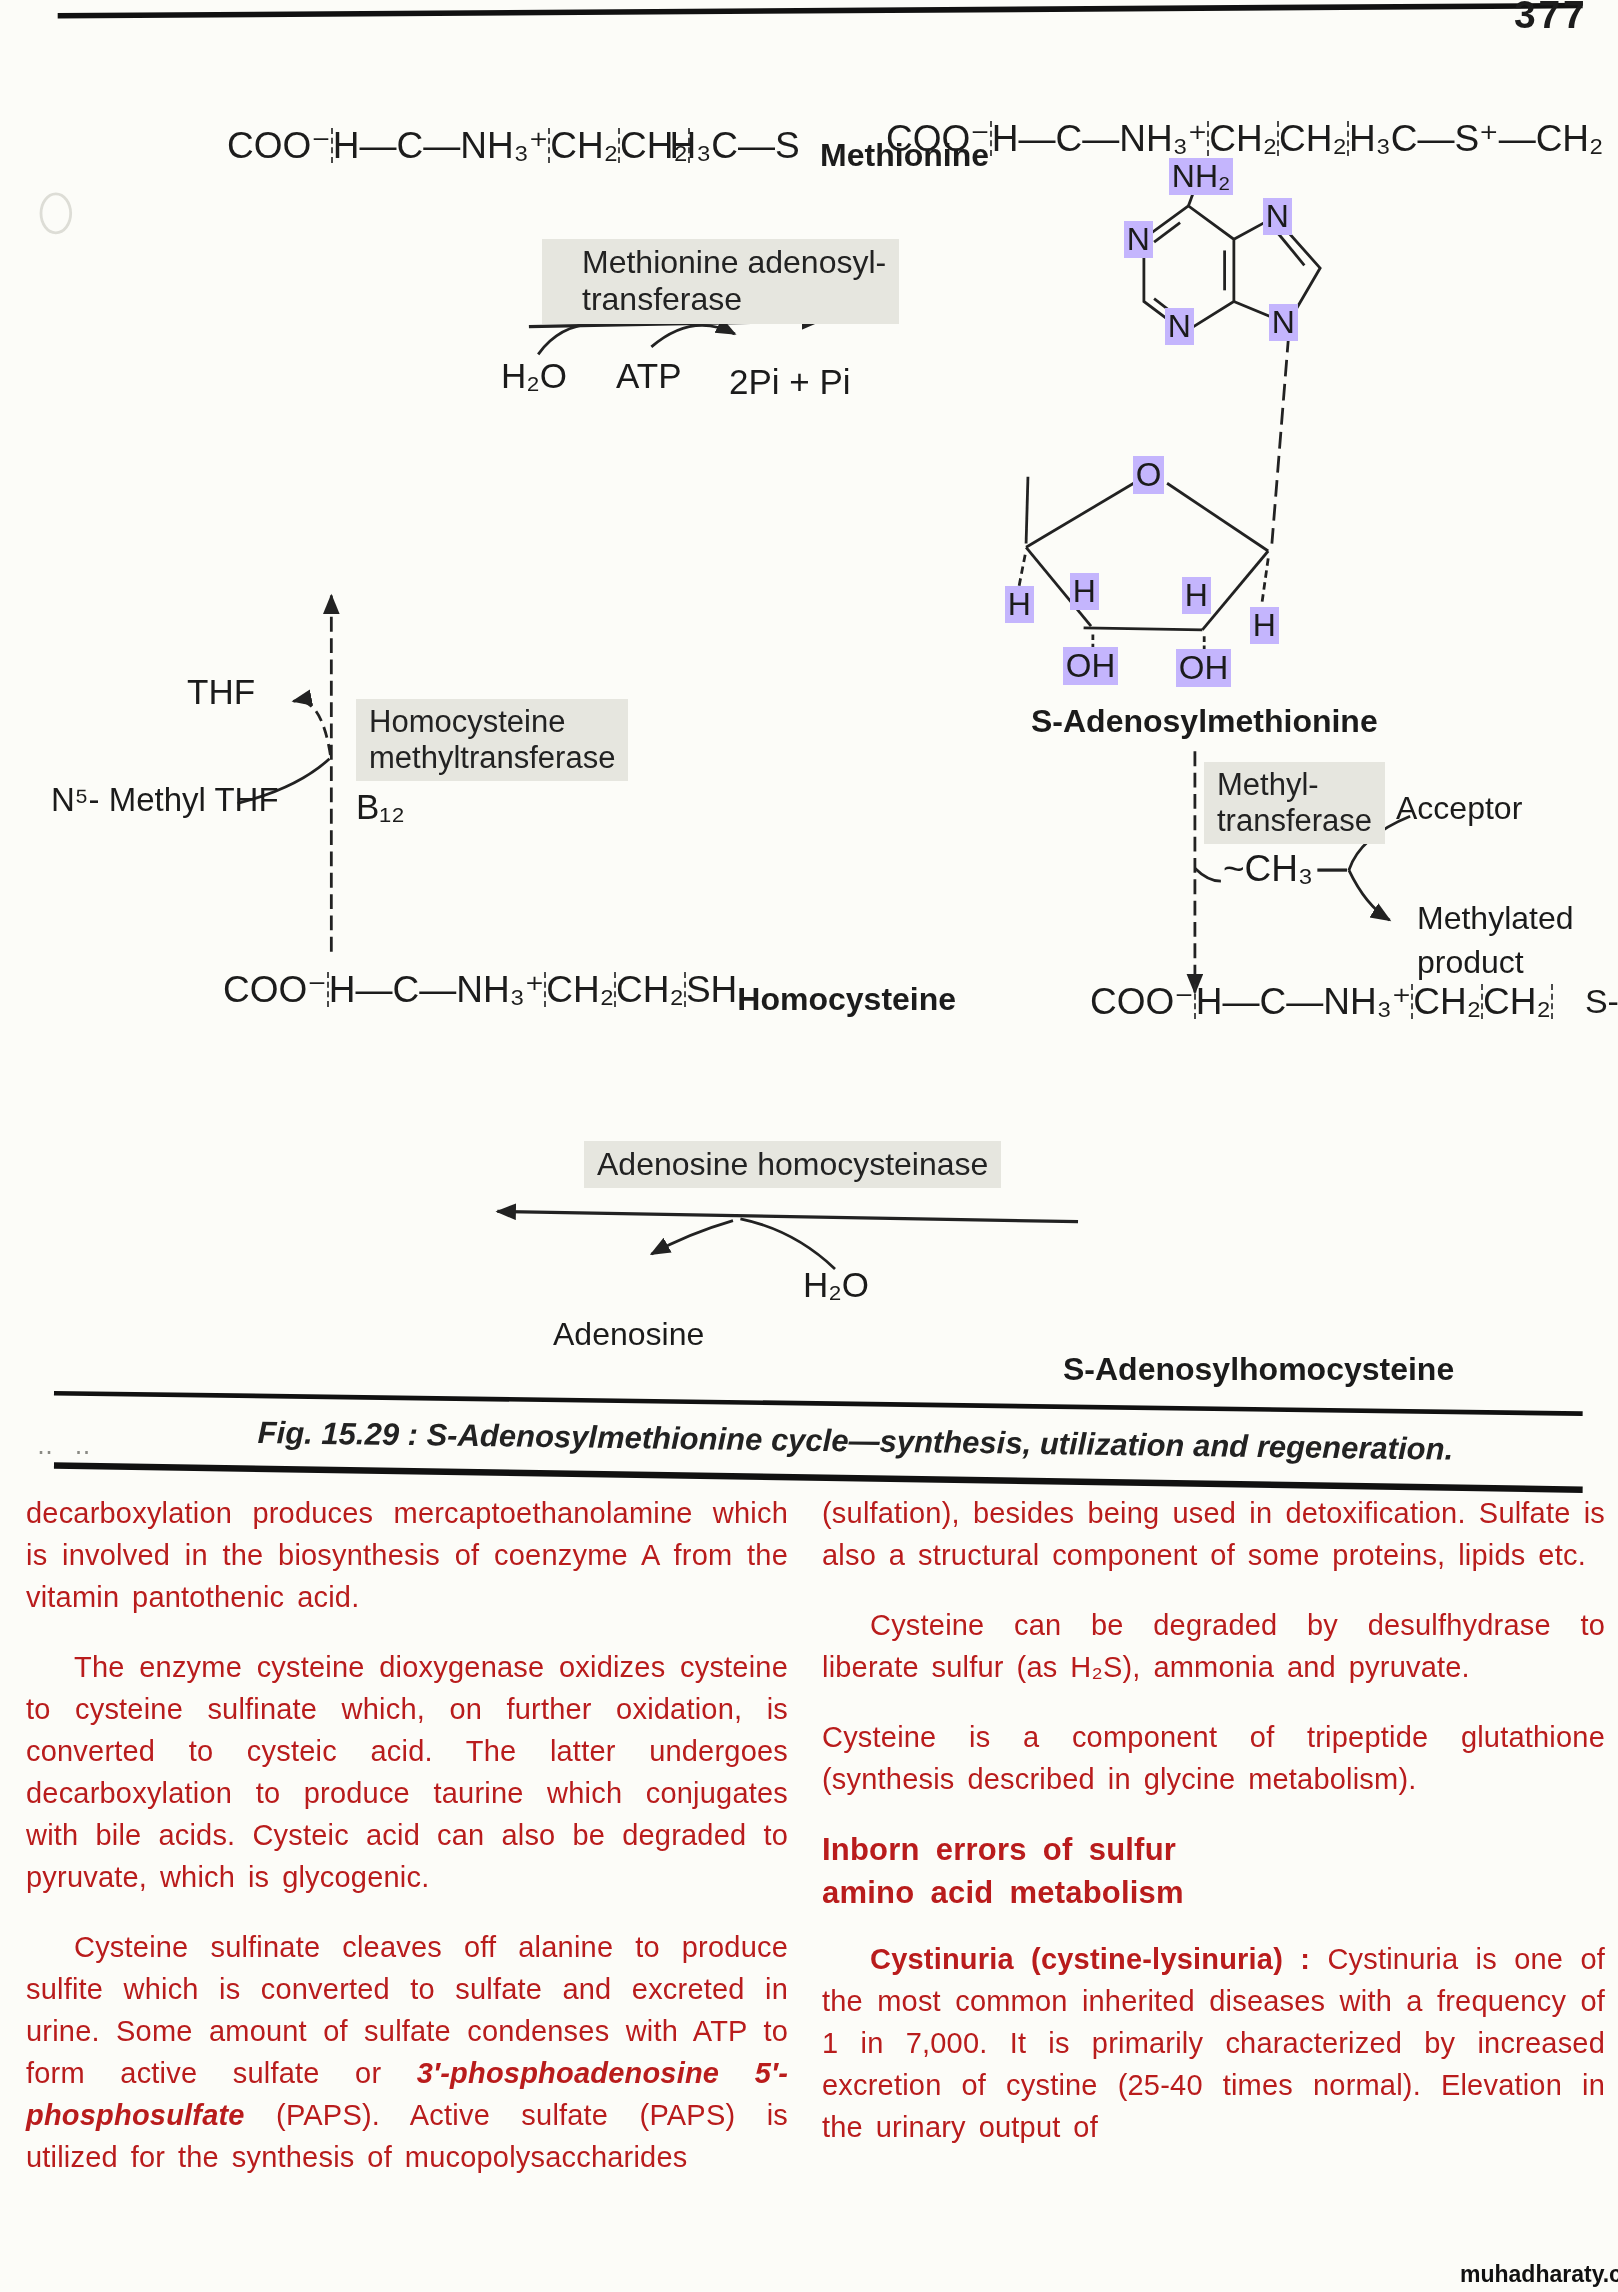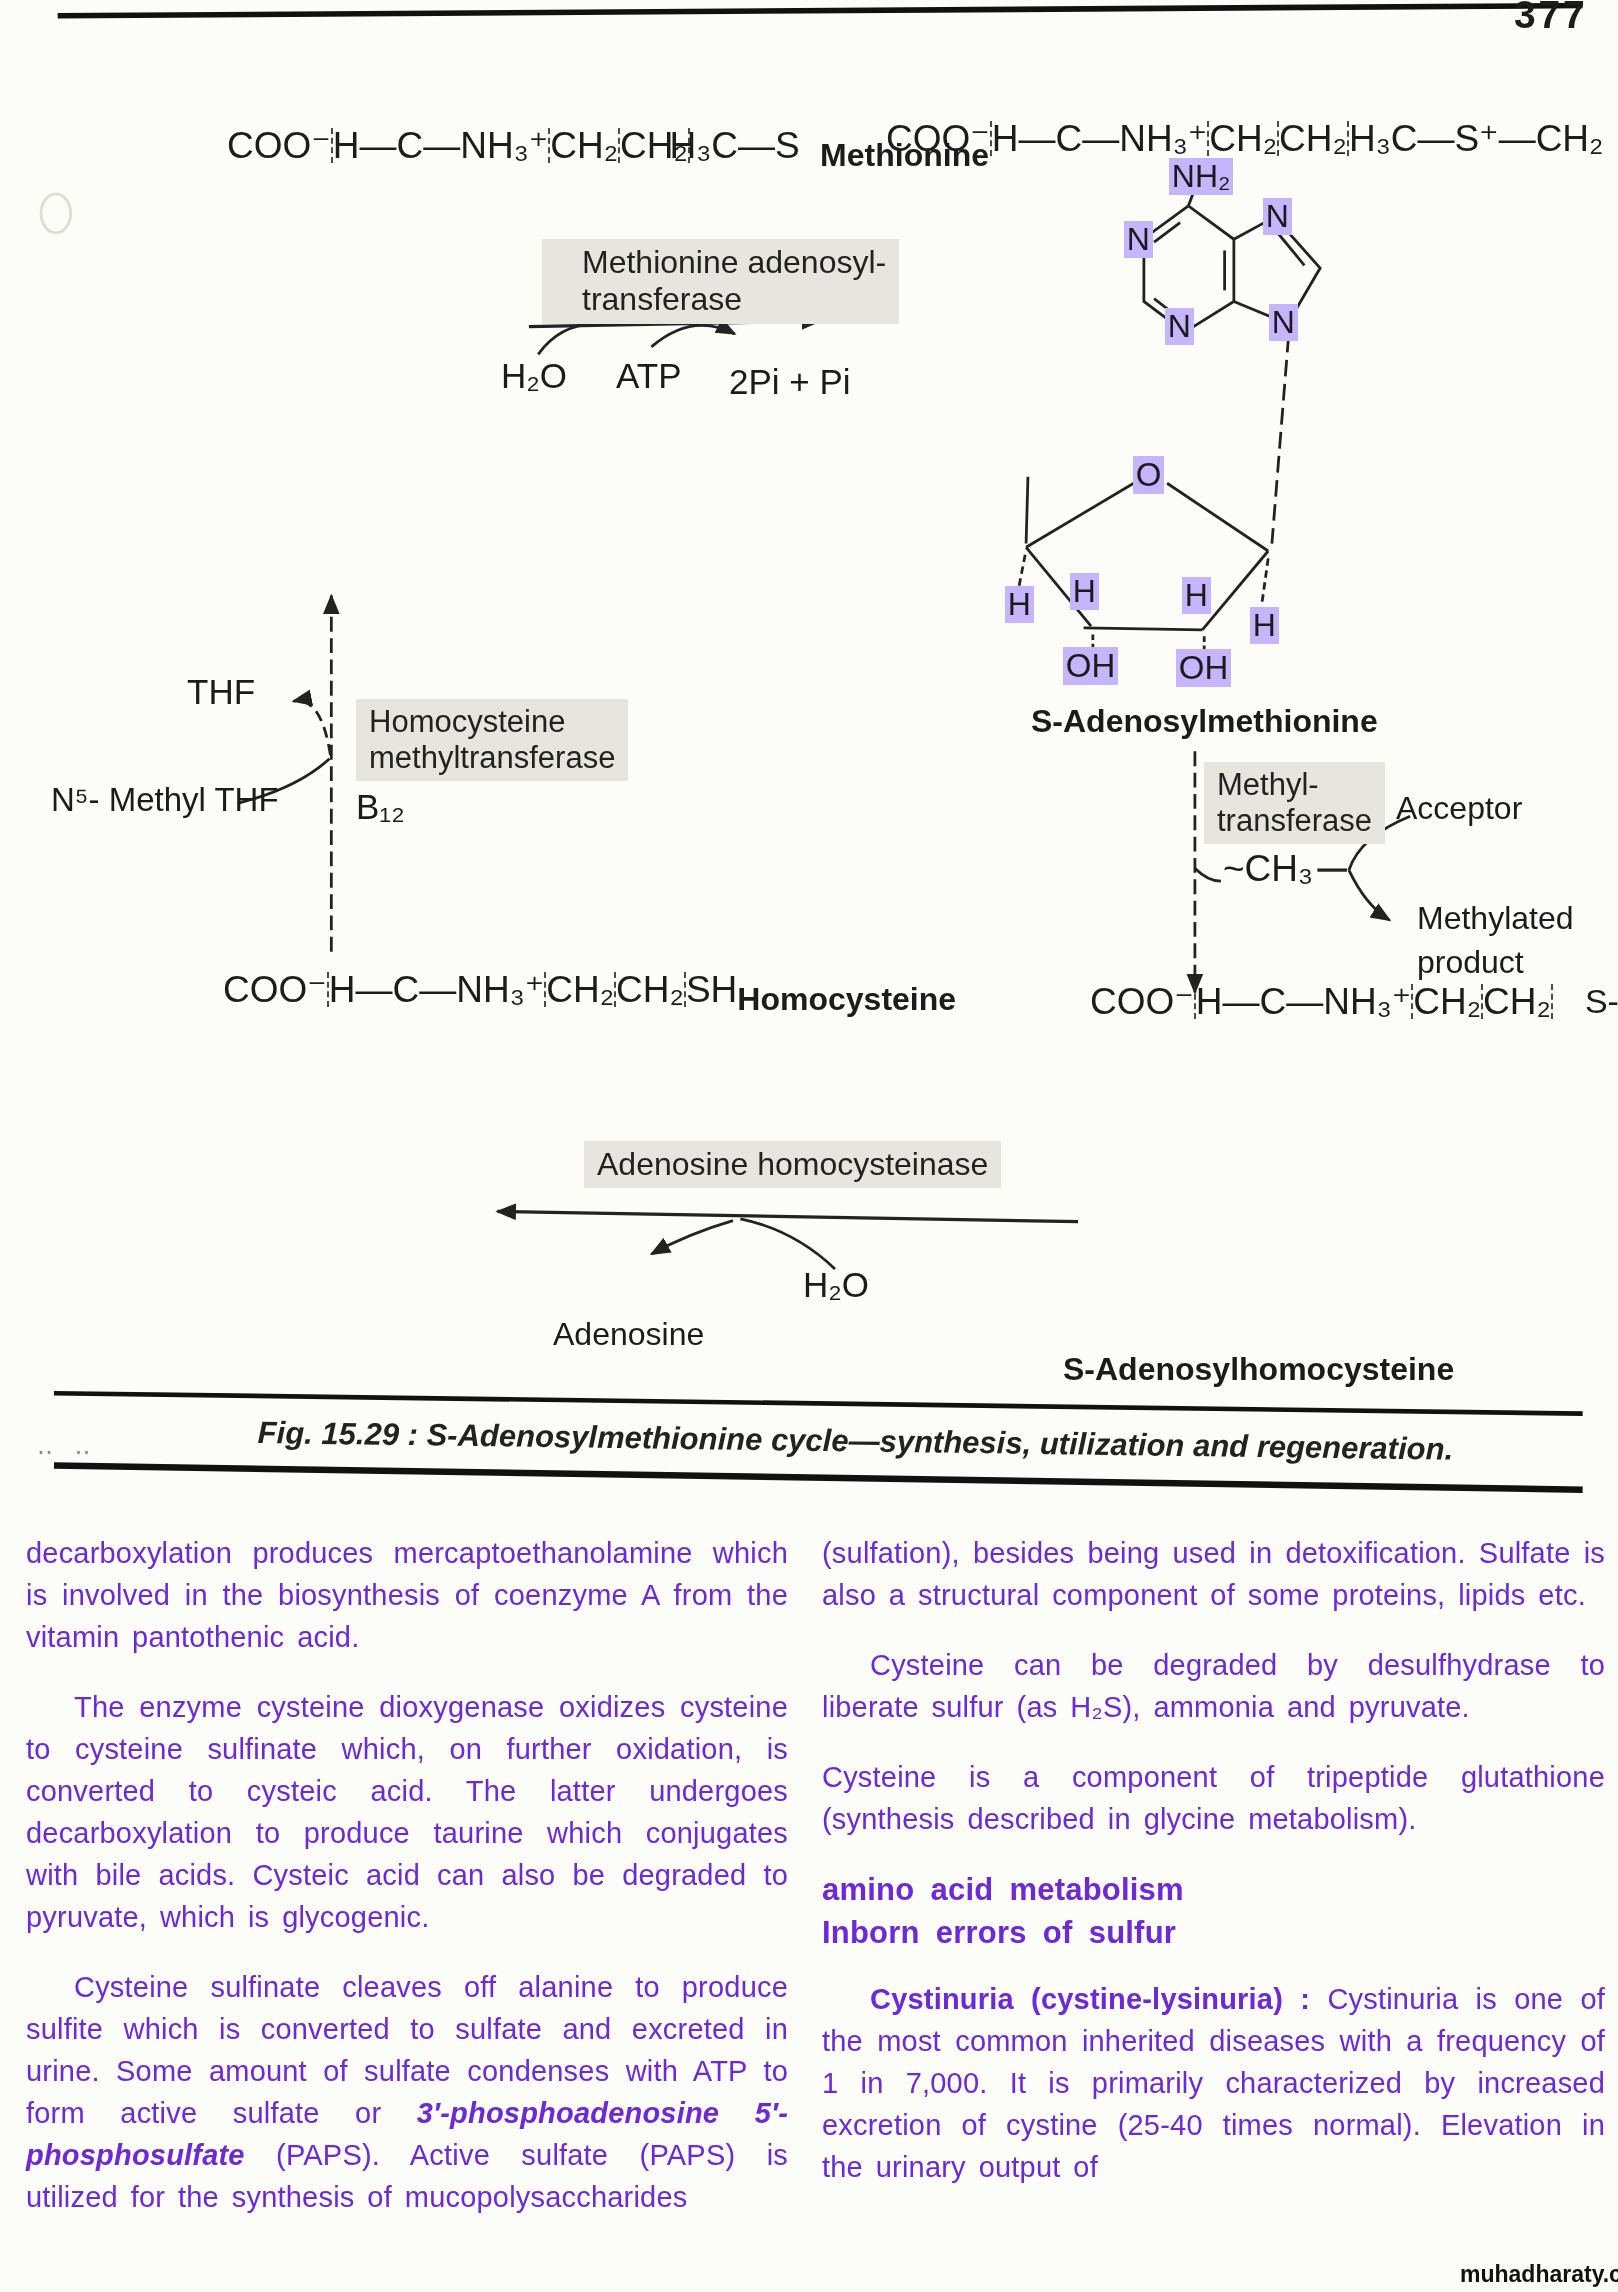--- a/index.html
+++ b/index.html
@@ -39,23 +39,23 @@
   
   #pagenum{position:absolute;left:1514px;top:-7.4px;font-size:39px;font-weight:bold;letter-spacing:2.8px;z-index:2;}
   #caption{
     position:absolute;left:258px;top:1415px;z-index:2;
     font-size:31px;font-style:italic;font-weight:bold;color:#222;
     transform:rotate(0.8deg);transform-origin:left top;white-space:nowrap;
   }
   #margin-marks{position:absolute;left:37px;top:1432px;z-index:2;color:#8a8a84;font-size:24px;letter-spacing:7.4px;}
   
   .col{
-    position:absolute;top:1532px;z-index:2;
+    position:absolute;top:1492px;z-index:2;
     font-size:29px;line-height:42px;
-    text-align:justify;color:#6d28d9;
+    text-align:justify;color:#b91c1c;
     word-spacing:4.6px;letter-spacing:0.2px;
   }
   #col-left{left:26px;width:762px;}
   #col-right{left:822px;width:783px;}
   .para{margin:0 0 28px 0;}
   .indent{text-indent:48px;}
   .bi{font-weight:bold;font-style:italic;}
   .subhead{
     font-weight:bold;font-size:31px;line-height:43px;
     margin:5.6px 0 24px 0;text-align:left;word-spacing:7.4px;
@@ -227,22 +227,22 @@
     <p class="para">decarboxylation produces mercaptoethanolamine which is involved in the biosynthesis of coenzyme A from the vitamin pantothenic acid.</p>
     <p class="para indent">The enzyme cysteine dioxygenase oxidizes cysteine to cysteine sulfinate which, on further oxidation, is converted to cysteic acid. The latter undergoes decarboxylation to produce taurine which conjugates with bile acids. Cysteic acid can also be degraded to pyruvate, which is glycogenic.</p>
     <p class="para indent"><span>Cysteine sulfinate cleaves off alanine to produce sulfite which is converted to sulfate and excreted in urine. Some amount of sulfate condenses with ATP to form active sulfate or </span><span class="bi">3′-phosphoadenosine 5′-phosphosulfate</span><span> (PAPS). Active sulfate (PAPS) is utilized for the synthesis of mucopolysaccharides</span></p>
   </div>
 
   <div class="col" id="col-right">
     <p class="para">(sulfation), besides being used in detoxification. Sulfate is also a structural component of some proteins, lipids etc.</p>
     <p class="para indent">Cysteine can be degraded by desulfhydrase to liberate sulfur (as H₂S), ammonia and pyruvate.</p>
     <p class="para">Cysteine is a component of tripeptide glutathione (synthesis described in glycine metabolism).</p>
     <div class="subhead">
+      <div>Inborn errors of sulfur</div>
       <div>amino acid metabolism</div>
-      <div>Inborn errors of sulfur</div>
     </div>
     <p class="para indent"><span class="bold">Cystinuria (cystine-lysinuria) : </span><span>Cystinuria is one of the most common inherited diseases with a frequency of 1 in 7,000. It is primarily characterized by increased excretion of cystine (25-40 times normal). Elevation in the urinary output of</span></p>
   </div>
 
   <div id="watermark">muhadharaty.com</div>
 
 </div>
 
 
 </body></html>

